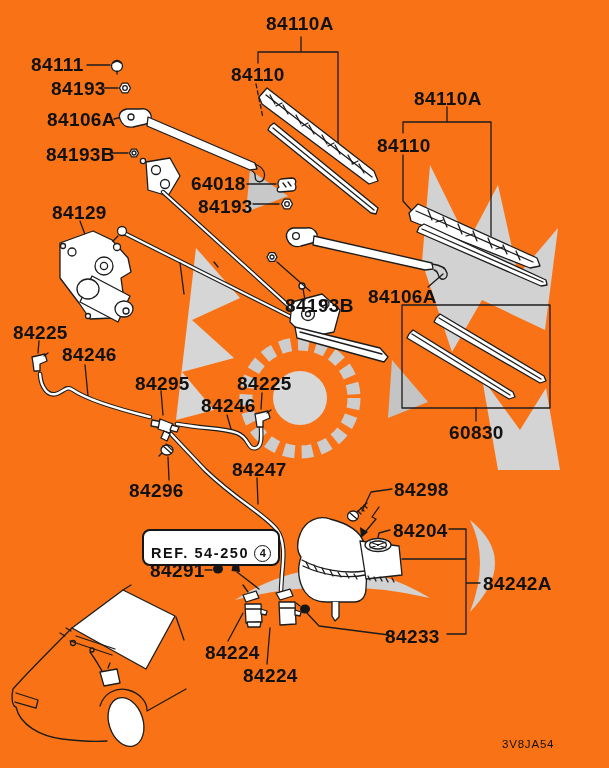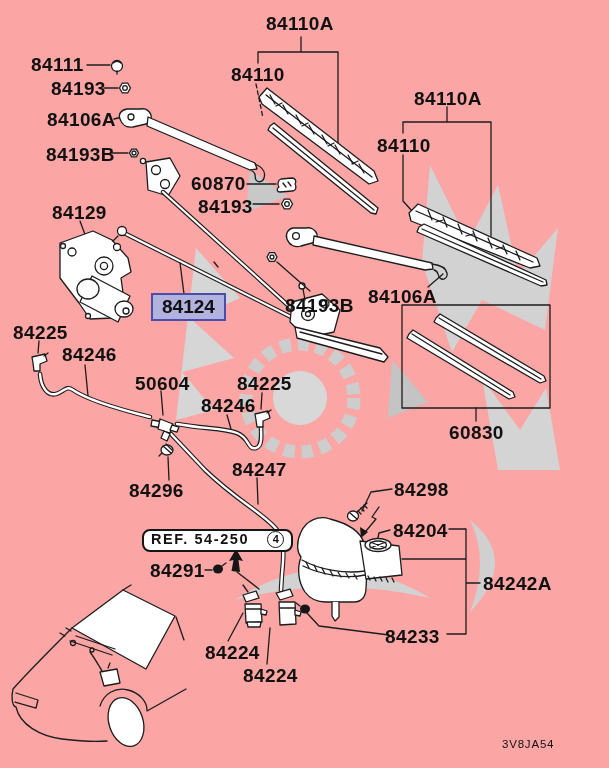--- a/index.html
+++ b/index.html
@@ -1,25 +1,25 @@
 <!DOCTYPE html>
 <html><head>
 <meta charset="utf-8">
 <style>
   html,body{margin:0;padding:0;background:#fff}
-  .stage{position:relative;width:609px;height:768px;background:#fca5a5;
+  .stage{position:relative;width:609px;height:768px;background:#f97316;
          font-family:"Liberation Sans",sans-serif;overflow:hidden}
   .stage svg{position:absolute;left:0;top:0;display:block}
   .lbl{position:absolute;font-weight:bold;font-size:19px;color:#111;
        letter-spacing:.4px;line-height:1;white-space:nowrap}
   .hl{position:absolute;left:151px;top:293px;padding:2px 9px 3px;
       font-weight:bold;font-size:19px;line-height:1;color:#111;
       border:2px solid #4c4cae;background:#b2b2df;white-space:nowrap}
   .ref{position:absolute;left:142px;top:529px;display:flex;align-items:center;
-       gap:18px;border:2px solid #151515;border-radius:8px;padding:0 7px 2px;
+       gap:5px;border:2px solid #151515;border-radius:8px;padding:14px 7px 2px;
        font-weight:bold;font-size:14.5px;letter-spacing:1.6px;color:#111;
        background:#fff;line-height:1}
   .circ{display:inline-flex;align-items:center;justify-content:center;
         width:15px;height:15px;border:1.6px solid #151515;border-radius:50%;
         font-size:11px;letter-spacing:0;flex:0 0 auto}
   .code{position:absolute;left:502px;top:738px;font-weight:normal;font-size:11.5px;
         letter-spacing:.8px;color:#111}
   
   .art *{vector-effect:none}
   .ln{stroke:#1c1c1c;fill:none;stroke-width:1.3;stroke-linecap:round;stroke-linejoin:round}
@@ -249,29 +249,28 @@
 </svg>
 
 <div class="lbl" style="left:266px;top:14px">84110A</div>
 <div class="lbl" style="left:31px;top:55px">84111</div>
 <div class="lbl" style="left:231px;top:65px">84110</div>
 <div class="lbl" style="left:51px;top:79px">84193</div>
 <div class="lbl" style="left:414px;top:89px">84110A</div>
 <div class="lbl" style="left:47px;top:110px">84106A</div>
 <div class="lbl" style="left:377px;top:136px">84110</div>
 <div class="lbl" style="left:46px;top:145px">84193B</div>
-<div class="lbl" style="left:191px;top:174px">60870</div>
+<div class="lbl" style="left:191px;top:174px">64018</div>
 <div class="lbl" style="left:198px;top:197px">84193</div>
 <div class="lbl" style="left:52px;top:203px">84129</div>
-<div class="hl" style="background: rgb(178, 178, 223); border-color: rgb(76, 76, 174);">84124</div>
 <div class="lbl" style="left:285px;top:296px">84193B</div>
 <div class="lbl" style="left:368px;top:287px">84106A</div>
 <div class="lbl" style="left:13px;top:323px">84225</div>
 <div class="lbl" style="left:62px;top:345px">84246</div>
-<div class="lbl" style="left:135px;top:374px">50604</div>
+<div class="lbl" style="left:135px;top:374px">84295</div>
 <div class="lbl" style="left:237px;top:374px">84225</div>
 <div class="lbl" style="left:201px;top:396px">84246</div>
 <div class="lbl" style="left:449px;top:423px">60830</div>
 <div class="lbl" style="left:232px;top:460px">84247</div>
 <div class="lbl" style="left:129px;top:481px">84296</div>
 <div class="lbl" style="left:394px;top:480px">84298</div>
 <div class="lbl" style="left:393px;top:521px">84204</div>
 <div class="ref">
   <span>REF. 54-250</span>
   <span class="circ">4</span>

